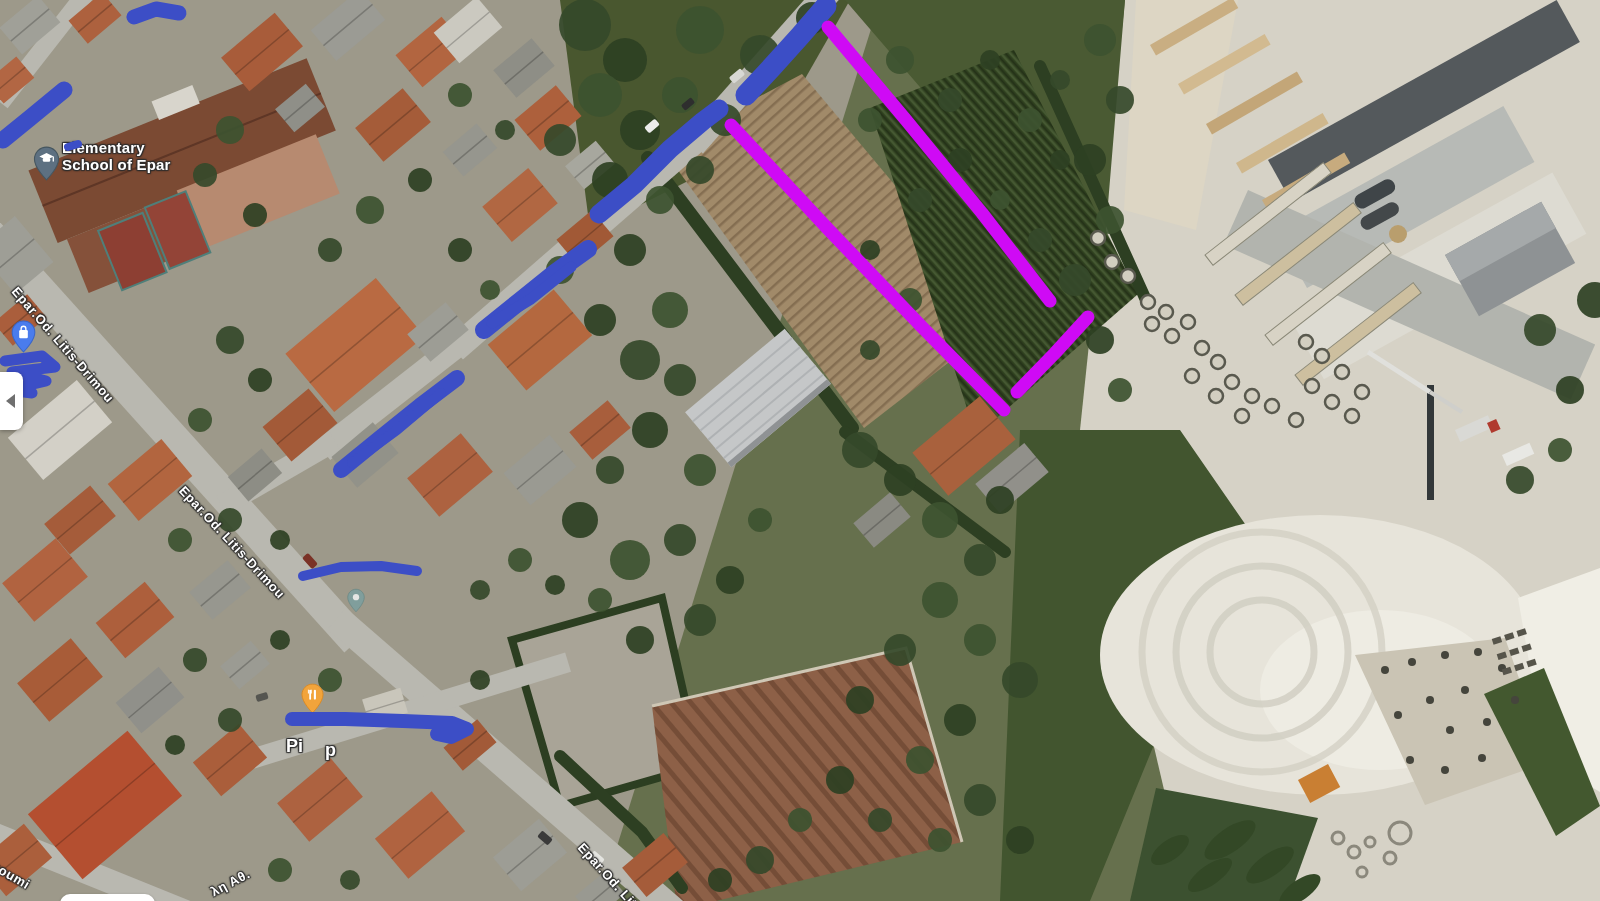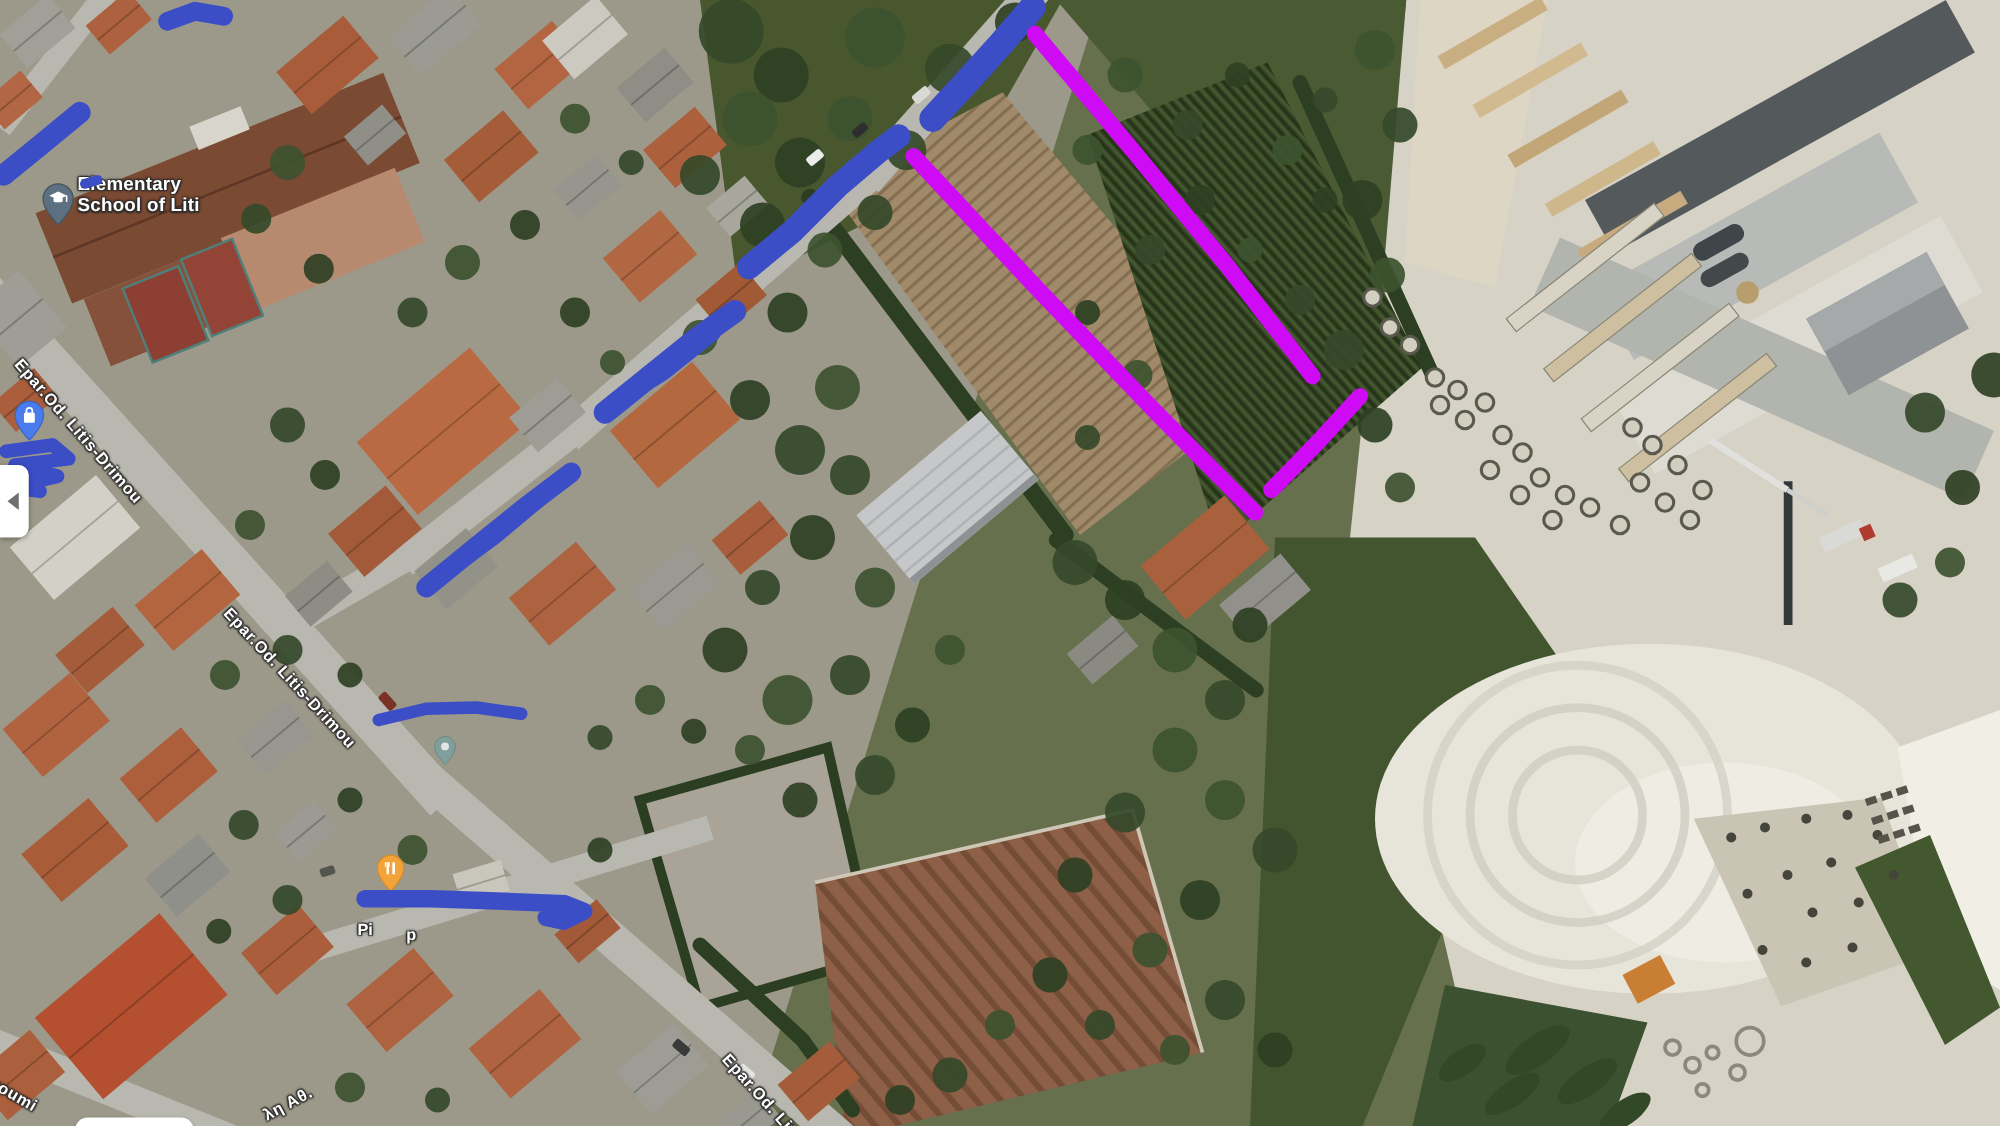--- a/index.html
+++ b/index.html
@@ -9,21 +9,21 @@
   #scenery{z-index:0;}
   #anno{z-index:20;pointer-events:none;}
   .overlay{position:absolute;z-index:10;}
   
   .maplbl{position:absolute;color:#fff;white-space:nowrap;transform-origin:0 0;
     text-shadow:-1px -1px 1px rgba(45,45,45,.95),1px -1px 1px rgba(45,45,45,.95),
                 -1px 1px 1px rgba(45,45,45,.95),1px 1px 1px rgba(45,45,45,.95),
                 0 0 3px rgba(0,0,0,.65);}
   .road-label{font-size:13px;font-weight:bold;letter-spacing:.7px;}
   .school-label{font-size:15px;font-weight:bold;line-height:17px;letter-spacing:.2px;}
-  .frag{font-size:13px;font-weight:bold;}
+  .frag{font-size:18px;font-weight:bold;}
   .pin{position:absolute;}
   .pin svg{display:block;}
   
   #collapse-btn{position:absolute;left:0;top:372px;width:23px;height:58px;background:#fff;
     border:none;border-radius:0 8px 8px 0;z-index:30;cursor:pointer;
     box-shadow:0 1px 4px rgba(0,0,0,.35);display:flex;align-items:center;justify-content:center;}
   #collapse-btn .tri{width:0;height:0;border-top:7px solid transparent;
     border-bottom:7px solid transparent;border-right:9px solid #6f6f6f;margin-right:3px;}
   #label-chip{position:absolute;left:60px;top:894px;width:95px;height:20px;background:#fff;
     border-radius:10px;z-index:30;box-shadow:0 1px 3px rgba(0,0,0,.3);}
@@ -560,21 +560,21 @@
         <rect x="-7.5" y="-4" width="15" height="8" rx="2" fill="#d8d8d4" transform="translate(737,76) rotate(-40)"></rect>
         <rect x="-7.5" y="-4" width="15" height="8" rx="2" fill="#7a3226" transform="translate(310,561) rotate(48)"></rect>
         <rect x="-7" y="-4" width="14" height="8" rx="2" fill="#3a3a3a" transform="translate(545,838) rotate(41)"></rect>
         <rect x="-7" y="-4" width="14" height="8" rx="2" fill="#e4e4e0" transform="translate(597,858) rotate(41)"></rect>
         <rect x="-6" y="-3.5" width="12" height="7" rx="2" fill="#555550" transform="translate(262,697) rotate(-17)"></rect>
       </g>
   </svg>
 
   <div class="overlay maplbl school-label" style="left:62px;top:139px;">
     <div>Elementary</div>
-    <div>School of Liti</div>
+    <div>School of Epar</div>
   </div>
   <div class="overlay maplbl road-label" style="left:20px;top:284px;transform:rotate(49deg);">Epar.Od. Litis-Drimou</div>
   <div class="overlay maplbl road-label" style="left:187px;top:483px;transform:rotate(47deg);">Epar.Od. Litis-Drimou</div>
   <div class="overlay maplbl road-label" style="left:586px;top:840px;transform:rotate(48deg);">Epar.Od. Liti</div>
   <div class="overlay maplbl road-label" style="left:-4px;top:858px;transform:rotate(30deg);">goumi</div>
   <div class="overlay maplbl road-label" style="left:208px;top:886px;transform:rotate(-28deg);">λη Αθ.</div>
   <div class="overlay maplbl frag" style="left:286px;top:736px;">Pi</div>
   <div class="overlay maplbl frag" style="left:325px;top:740px;">p</div>
 
   <div class="pin overlay" style="left:33px;top:146px;">

